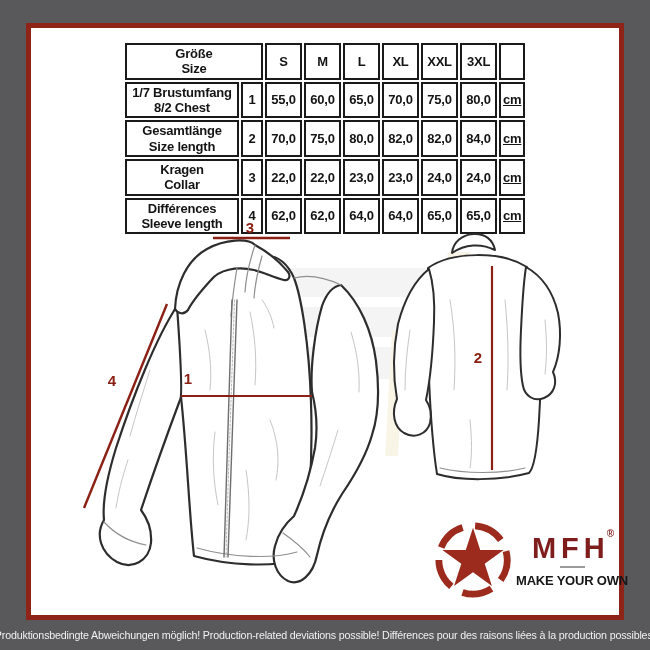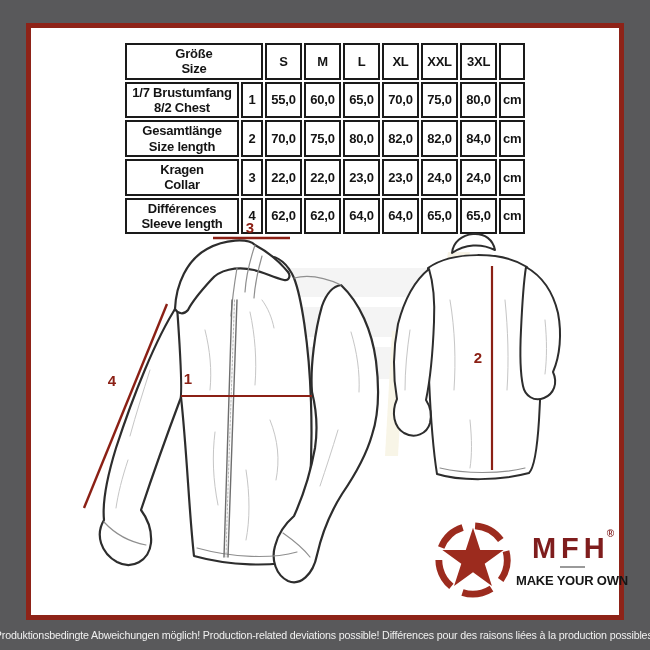--- a/index.html
+++ b/index.html
@@ -29,21 +29,21 @@
     vertical-align:middle;
     padding:1px 2px;
     height:31px;
     box-sizing:border-box;
     background:#fff;
   }
   td.lbl{width:114px;text-align:left;padding-left:5px;line-height:1.18;margin-top:36px;}
   td.lbl span{display:block;}
   td.num{width:22px;font-size:12.5px;}
   td.val{width:37px;}
-  td.unit{width:20px;}
+  td.unit{width:20px;text-decoration:underline;}
   tr.hdr td{height:33px;}
   
   svg.illu{position:absolute;left:0;top:0;pointer-events:none;}
   
   .logo{
     position:absolute;left:401px;top:486px;width:190px;
     display:flex;flex-direction:row;align-items:center;gap:8px;
   }
   .logo-text{display:flex;flex-direction:column;align-items:center;width:100px;}
   .brand-line{

